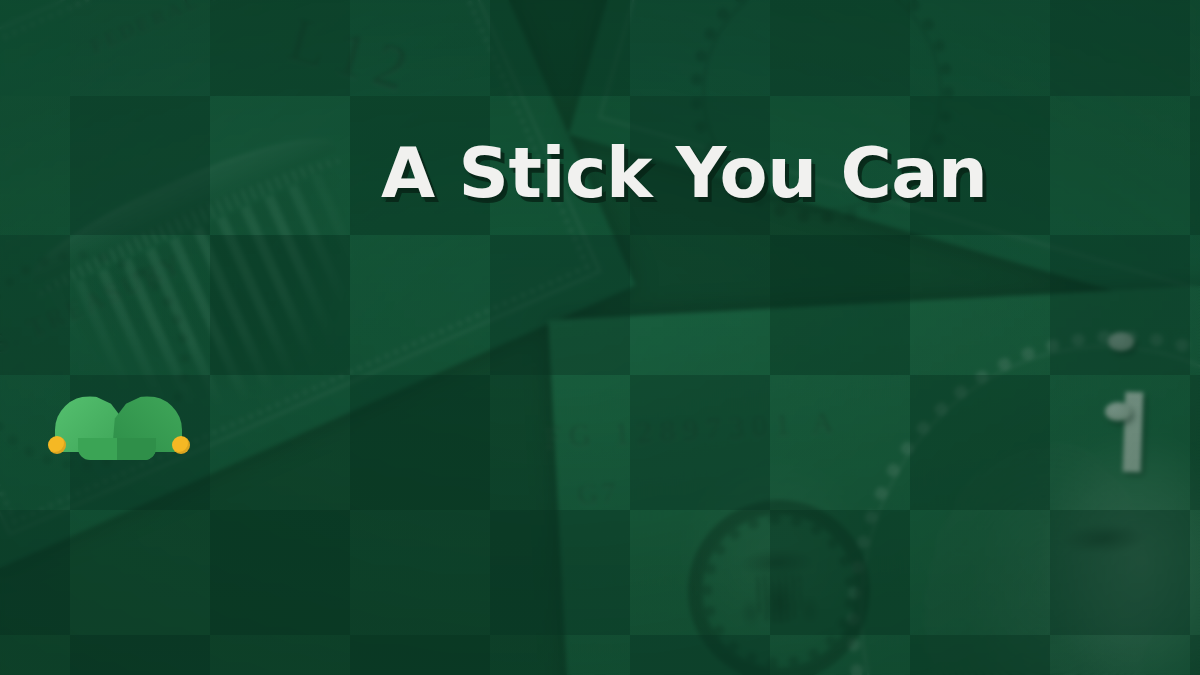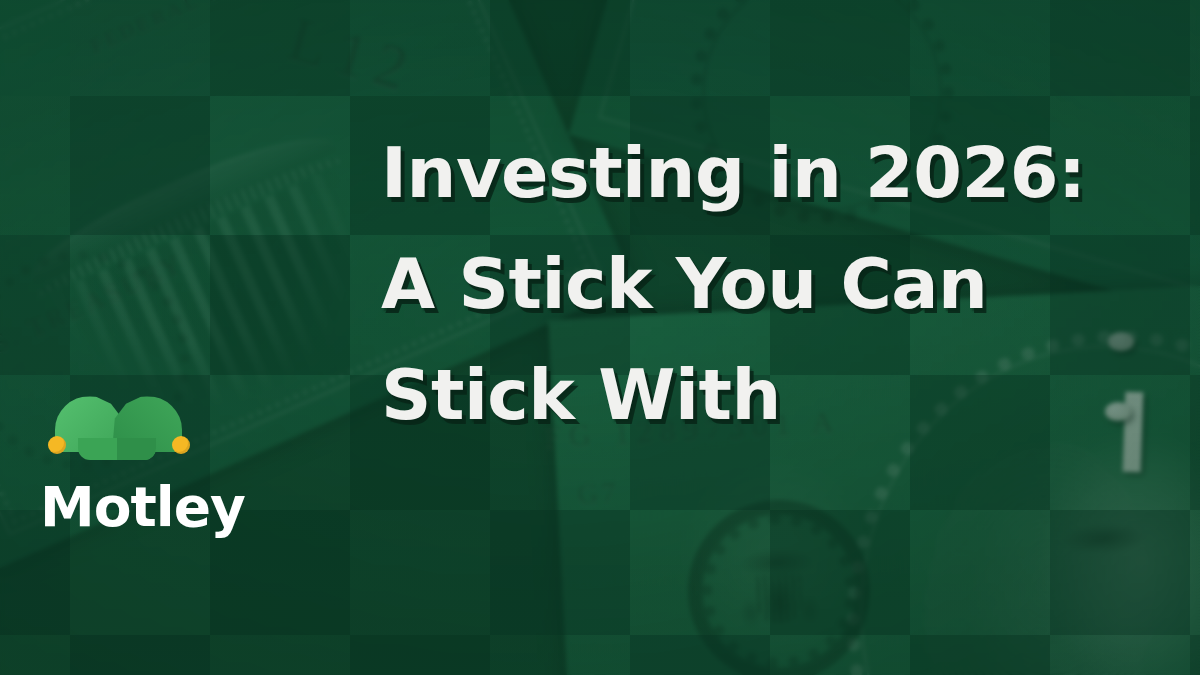--- a/index.html
+++ b/index.html
@@ -434,32 +434,29 @@
     <div class="t" style="background:rgba(10,58,37,0.52)"></div>
     <div class="t" style="background:rgba(20,88,56,0.22)"></div>
     <div class="t" style="background:rgba(10,58,37,0.50)"></div>
     <div class="t" style="background:rgba(20,88,56,0.24)"></div>
     <div class="t" style="background:rgba(10,58,37,0.52)"></div>
     <div class="t" style="background:rgba(20,88,56,0.22)"></div>
     <div class="t" style="background:rgba(10,58,37,0.48)"></div>
   </div>
 
   <div id="headline">
-    <span class="line">Investing in 2026:</span>
     <span class="line">A Stick You Can</span>
-    <span class="line">Stick With</span>
   </div>
 
   <div id="logo">
     <div id="hat">
       <div class="peak peak-l"></div>
       <div class="peak peak-r"></div>
       <div class="band"></div>
       <div class="band-shade"></div>
       <div class="ball ball-l"></div>
       <div class="ball ball-r"></div>
     </div>
     <div id="logo-words">
-      <span>Motley</span>
     </div>
   </div>
 
 </div>
 
 </body></html>

